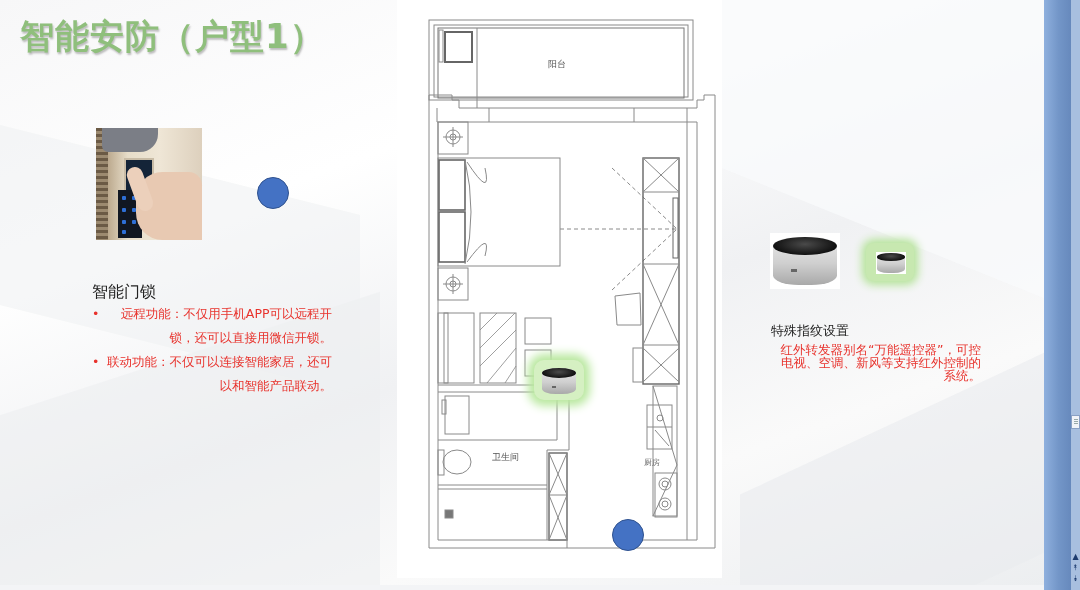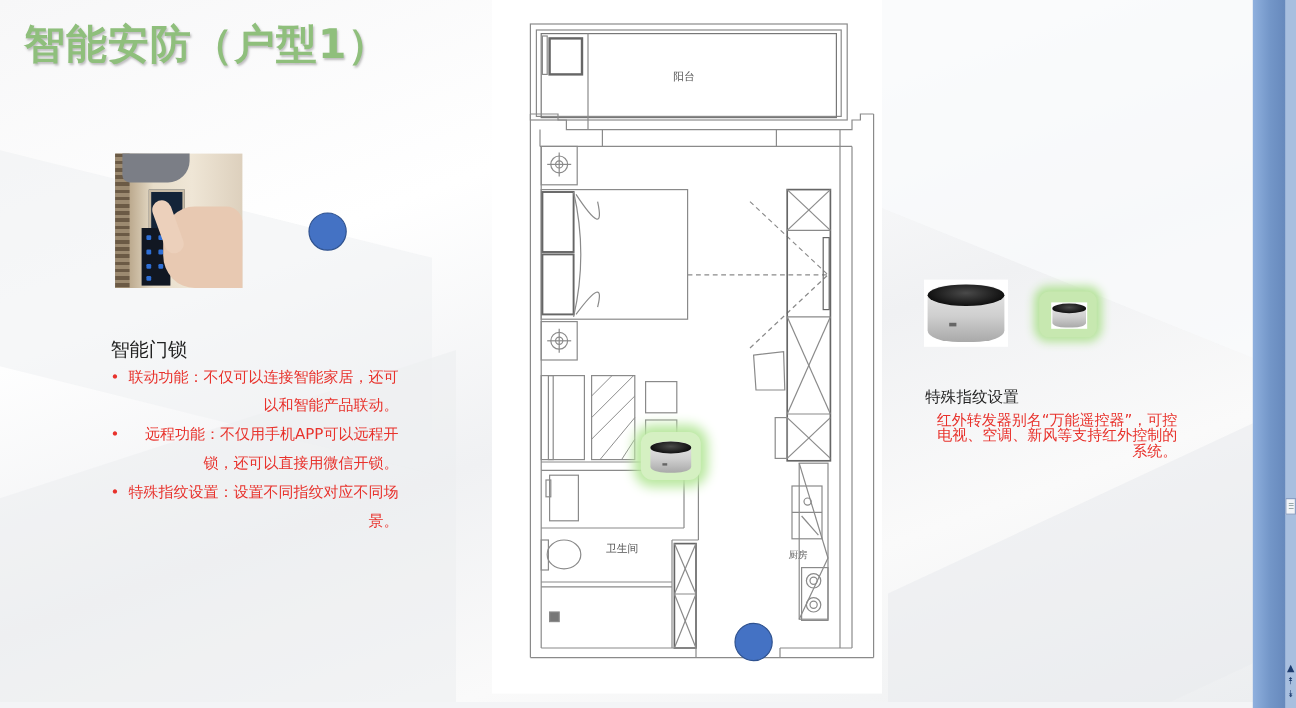--- a/index.html
+++ b/index.html
@@ -27,21 +27,21 @@
   .lock-img .hand { position:absolute; left:40px; top:44px; width:66px; height:68px; background:#e8c9b2; border-radius:40% 20% 0 40%; }
   .lock-img .finger { position:absolute; left:36px; top:38px; width:16px; height:46px; background:#ecd0bb; border-radius:8px; transform:rotate(-20deg); }
 
   .dot { position:absolute; width:32px; height:32px; border-radius:50%; background:#4472c4; border:1px solid #2f528f; box-sizing:border-box; }
 
   .lock-heading { position:absolute; left:92px; top:282px; font-size:16px; color:#222; }
   .lock-list { position:absolute; left:92px; top:302px; width:240px; margin:0; padding:0; list-style:none; }
   .lock-list li { position:relative; padding-left:15px; font-size:12.5px; line-height:24px; color:#e8322c; }
   .lock-list li::before { content:"•"; position:absolute; left:0; top:0; color:#e8322c; }
 
-  .plan { position:absolute; left:410px; top:0; width:325px; height:578px; background:#ffffff; }
+  .plan { position:absolute; left:397px; top:0; width:325px; height:578px; background:#ffffff; }
   .plan svg { position:absolute; left:0; top:0; }
 
   .ir-big { position:absolute; left:770px; top:233px; width:70px; height:56px; background:#fff; }
   .ir-small-wrap { position:absolute; left:866px; top:243px; width:48px; height:38px; border-radius:8px;
                    background:#c7e8b0; box-shadow:0 0 8px 4px #b5e39a; }
   .ir-plan-wrap { position:absolute; left:534px; top:360px; width:50px; height:40px; border-radius:10px;
                   background:#d5f0c2; box-shadow:0 0 10px 6px #b9e89f; }
   .puck { position:absolute; border-radius:40%/20%; background:linear-gradient(180deg,#e9e9e9 0%,#cfcfcf 55%,#a9a9a9 100%); }
   .puck .top { position:absolute; left:0; top:0; width:100%; height:38%; border-radius:50%; background:radial-gradient(ellipse at 50% 40%,#4a4a4a 0%,#111 70%); }
   .puck .logo { position:absolute; width:10%; height:6%; background:#666; }
@@ -82,23 +82,22 @@
       <i style="left:4px;top:40px"></i>
     </div>
     <div class="hand"></div>
     <div class="finger"></div>
   </div>
 
   <div class="dot" style="left:257px;top:177px;"></div>
 
   <div class="lock-heading">智能门锁</div>
   <ul class="lock-list">
+    <li>远程功能：不仅用手机APP可以远程开锁，还可以直接用微信开锁。</li>
     <li>联动功能：不仅可以连接智能家居，还可以和智能产品联动。</li>
-    <li>远程功能：不仅用手机APP可以远程开锁，还可以直接用微信开锁。</li>
-    <li>特殊指纹设置：设置不同指纹对应不同场景。</li>
   </ul>
 
   <div class="plan">
     <svg width="325" height="578" viewBox="0 0 325 578" fill="none" stroke="#8a8a8a" stroke-width="1">
 
       <rect x="32" y="20" width="264" height="80"></rect>
       <rect x="37" y="25" width="254" height="72"></rect>
       <rect x="41" y="28" width="246" height="70" stroke="#777"></rect>
       <line x1="80" y1="28" x2="80" y2="108"></line>
       <rect x="48" y="32" width="27" height="30" stroke-width="2" stroke="#666"></rect>

